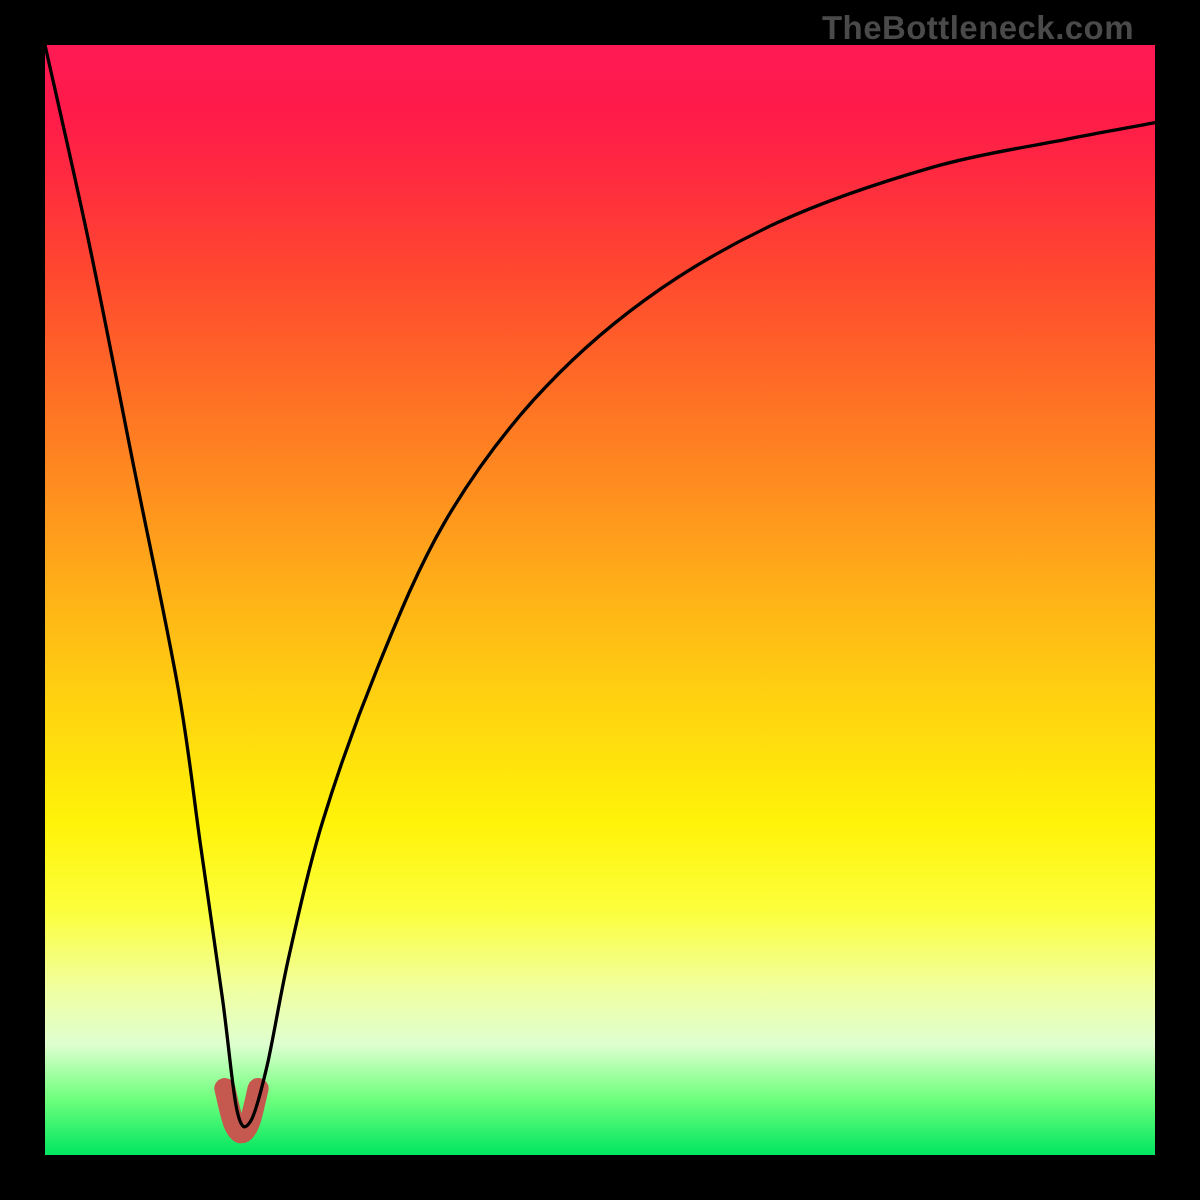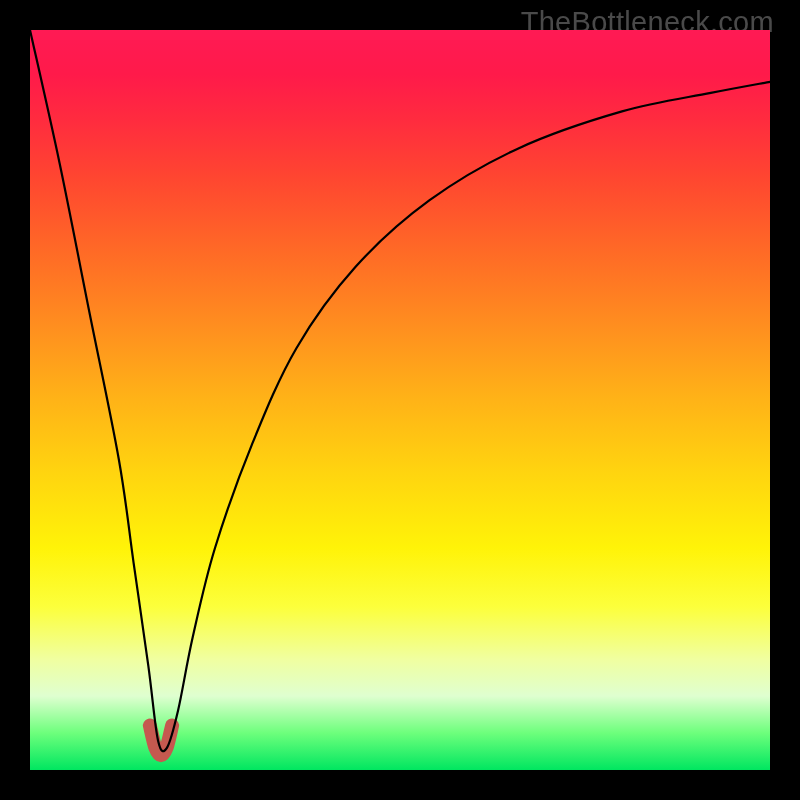--- a/index.html
+++ b/index.html
@@ -39,24 +39,24 @@
       #fcff3c 78%,
       #f0ffa0 85%,
       #dfffd0 90%,
       #6dff7c 95%,
       #00e660 100%
     );
   }
   .watermark {
     position: absolute;
     top: 6px;
-    right: 26px;
+    right: 44px;
     color: #4a4a4a;
-    font-size: 29px;
-    font-weight: 400;
+    font-size: 22px;
+    font-weight: 700;
     letter-spacing: 0.3px;
     user-select: none;
   }
   svg.curve {
     position: absolute;
     left: 0;
     top: 0;
     width: 740px;
     height: 740px;
     overflow: visible;

